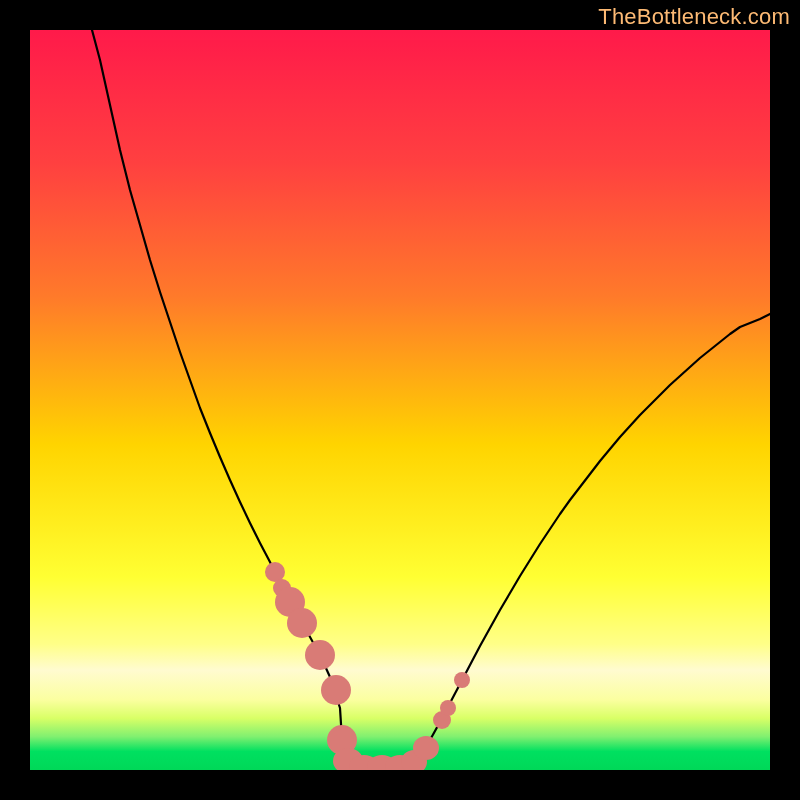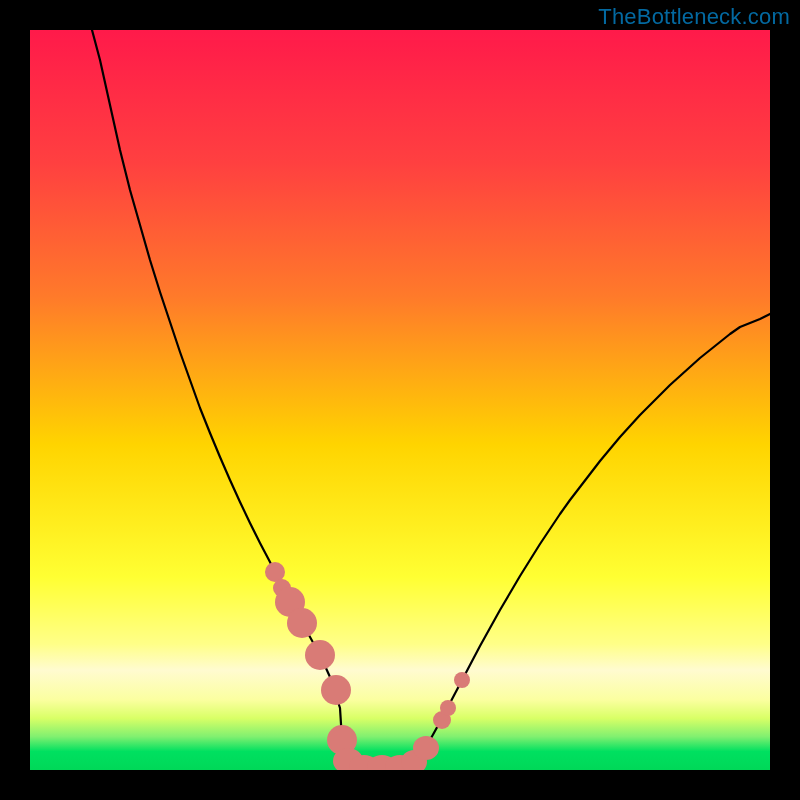--- a/index.html
+++ b/index.html
@@ -22,21 +22,21 @@
     left: 30px;
     top: 30px;
     width: 740px;
     height: 740px;
     overflow: hidden;
   }
   .watermark {
     position: absolute;
     top: 4px;
     right: 10px;
-    color: #0369a1;
+    color: #fdba74;
     font-size: 22px;
     font-weight: 500;
     letter-spacing: 0.2px;
     user-select: none;
   }
   svg {
     position: absolute;
     inset: 0;
   }
 </style>

